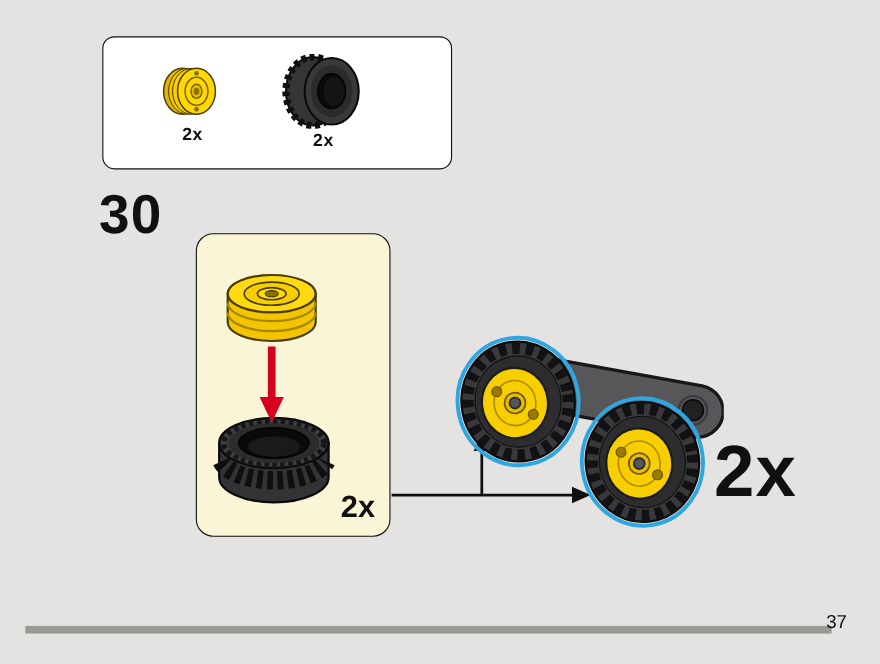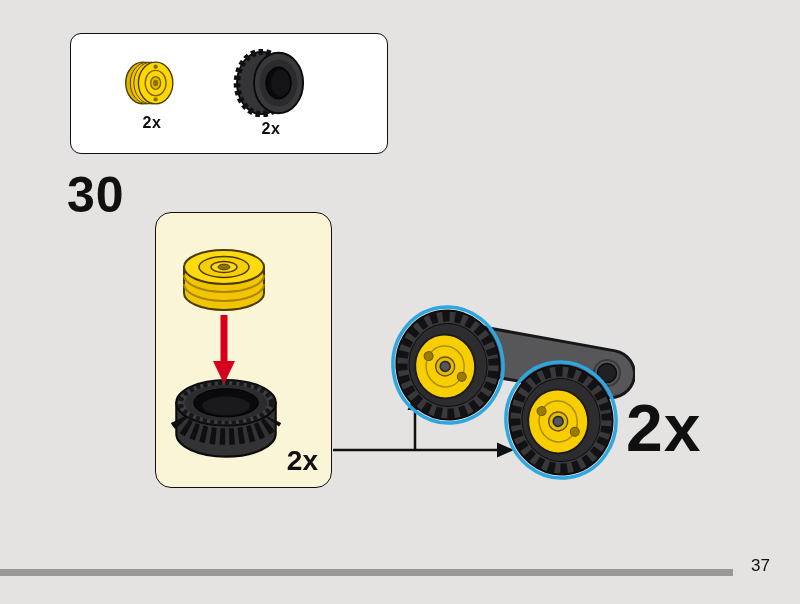--- a/index.html
+++ b/index.html
@@ -4,21 +4,21 @@
 <style>
   * { margin:0; padding:0; box-sizing:border-box; }
   html,body { width:800px; height:604px; }
   body {
     font-family:"Liberation Sans", sans-serif;
     background:#e4e3e1;
     position:relative;
     overflow:hidden;
     color:#101010;
   }
-  .page { position:absolute; inset:0; }
+  .page { position:absolute; inset:0;margin-left:23px; }
 
   
   .parts-box {
     position:absolute; left:70px; top:33px; width:318px; height:121px;
     background:#ffffff; border:1.5px solid #101010; border-radius:11px;
     display:flex; align-items:center; padding-left:52px; gap:52px;
   }
   .part { display:flex; flex-direction:column; align-items:center; }
   .part-count { font-weight:bold; font-size:16px; margin-top:3px; letter-spacing:.5px; }
 

